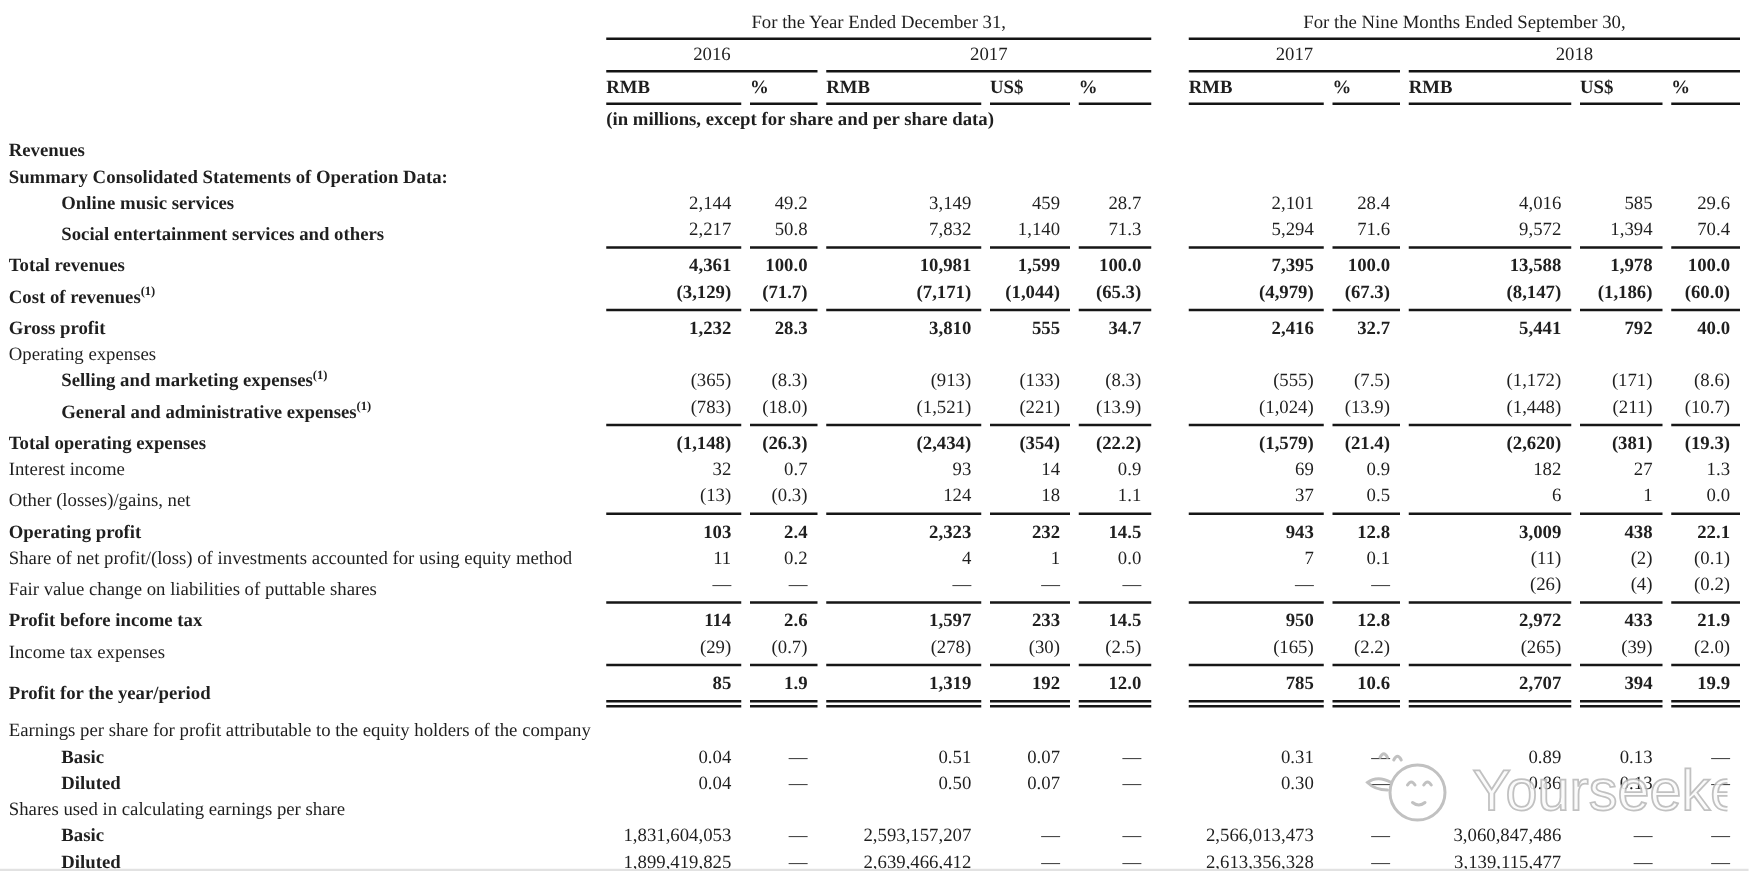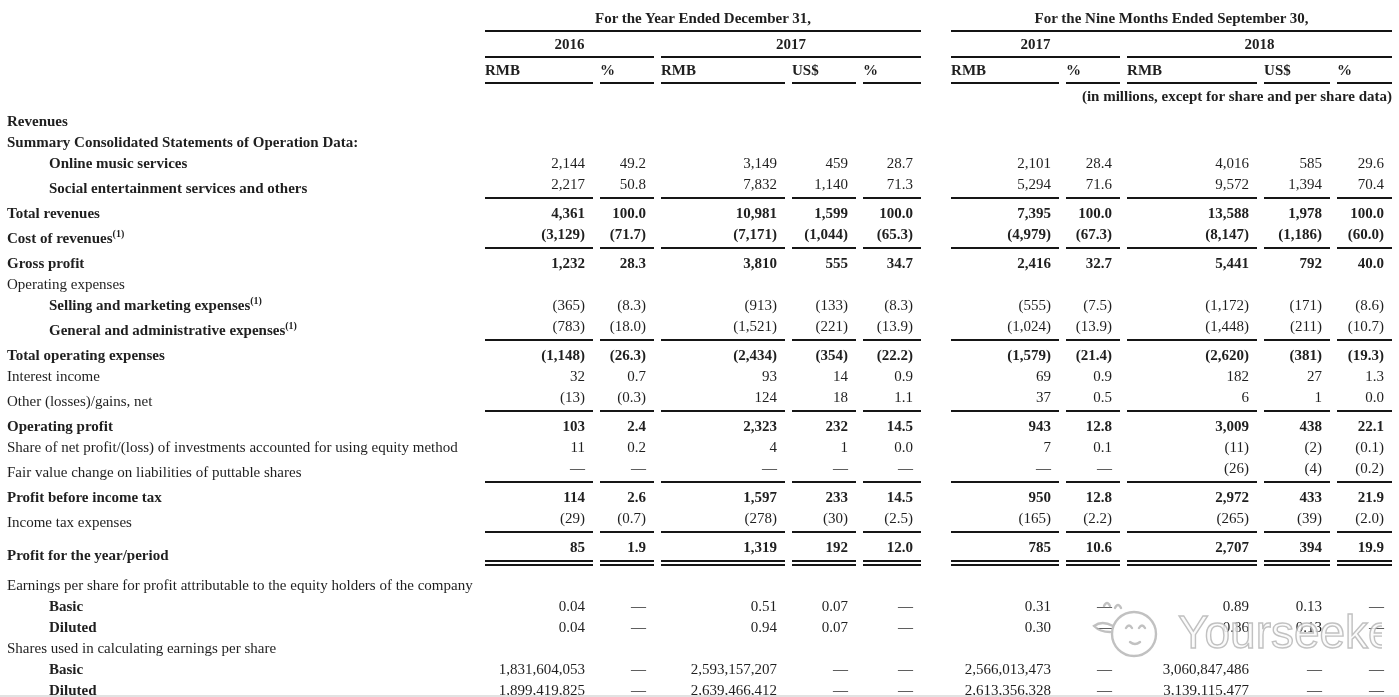--- a/index.html
+++ b/index.html
@@ -3,23 +3,23 @@
 <meta charset="utf-8">
 <style>
   * { margin:0; padding:0; box-sizing:border-box; }
   html,body { width:1399px; height:697px; background:#ffffff; overflow:hidden; }
   body { font-family:"Liberation Serif","DejaVu Serif",serif; color:#1f1f1f; position:relative; }
 
   table.fin { border-collapse:separate; border-spacing:7px 0; table-layout:fixed; width:1399px; margin-top:6px; }
   th, td { padding:0; vertical-align:bottom; font-size:15px; line-height:21px; font-weight:normal; }
 
   
-  th.gh { text-align:center; font-weight:bold; border-bottom:2px solid #141414; padding-bottom:1px; padding-top:2px; white-space:nowrap; }
+  th.gh { text-align:center; font-weight:normal; border-bottom:2px solid #141414; padding-bottom:1px; padding-top:2px; white-space:nowrap; }
   th.uh { text-align:left; font-weight:bold; border-bottom:2px solid #141414; padding-bottom:1px; padding-top:2px; }
-  td.note { text-align:right; font-weight:bold; padding-top:2px; padding-bottom:4px; }
+  td.note { text-align:left; font-weight:bold; padding-top:2px; padding-bottom:4px; }
 
   
   td.lbl { text-align:left; white-space:normal; }
   td.lbl.ind { padding-left:42px;font-weight:bold; }
   td.lbl.wrap { padding-left:26px; text-indent:-26px; }
   td.num { text-align:right; padding-right:8px; white-space:nowrap; }
   .b { font-weight:bold; }
   td.u1 { border-bottom:2px solid #161616; padding-bottom:2px; }
   td.u2 { border-bottom:6px double #161616; padding-bottom:2px; }
   td.sp, th.sp { border:none; }
@@ -374,21 +374,21 @@
         <td class="num">0.31</td>
         <td class="num">—</td>
         <td class="num">0.89</td>
         <td class="num">0.13</td>
         <td class="num">—</td>
       </tr>
       <tr>
         <td class="lbl ind"><span>Diluted</span></td>
         <td class="num">0.04</td>
         <td class="num">—</td>
-        <td class="num">0.94</td>
+        <td class="num">0.50</td>
         <td class="num">0.07</td>
         <td class="num">—</td>
         <td class="sp"></td>
         <td class="num">0.30</td>
         <td class="num">—</td>
         <td class="num">0.86</td>
         <td class="num">0.13</td>
         <td class="num">—</td>
       </tr>
       <tr>

